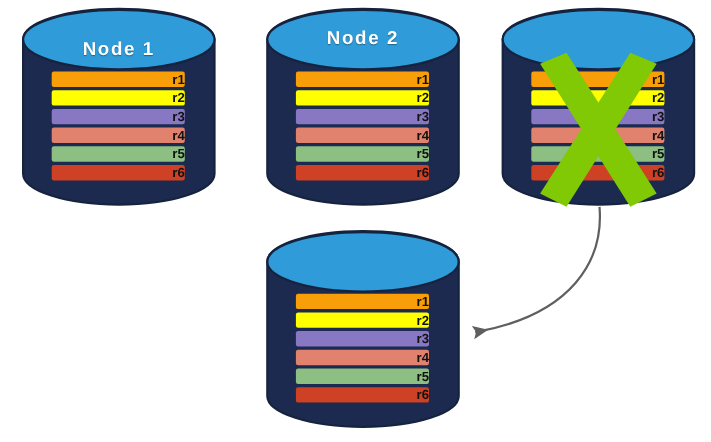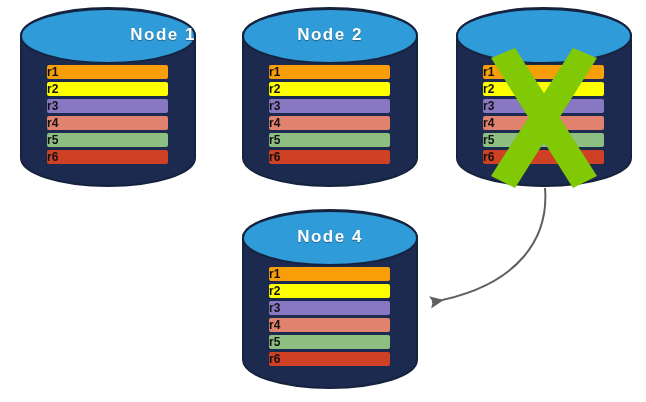--- a/index.html
+++ b/index.html
@@ -40,21 +40,21 @@
     pointer-events: none;
   }
   .rows {
     position: absolute;
     display: flex;
     flex-direction: column;
   }
   .row {
     position: relative;
     border-radius: 2px;
-    text-align: left;
+    text-align: right;
     font-weight: bold;
     font-size: 12px;
     color: #111111;
     line-height: 14px;
     height: 14px;
     box-sizing: border-box;
   }
   .cross-svg {
     position: absolute;
     overflow: visible;
@@ -70,21 +70,21 @@
 </style>
 </head>
 <body>
 
 <div id="canvas">
     <div class="node" style="left: 20px; top: 8px; width: 176px; height: 178px;">
       <svg class="node-svg" width="176" height="178">
         <path d="M 1 28 L 1 150 A 87 28 0 0 0 175 150 L 175 28 A 87 28 0 0 0 1 28 Z" fill="#1b2a4e" stroke="#16233f" stroke-width="2"></path>
         <ellipse cx="88" cy="28" rx="87" ry="27" fill="#2f9bd8" stroke="#16233f" stroke-width="2"></ellipse>
       </svg>
-      <div class="node-title" style="top: 17px; text-align: right;">Node 1</div>
+      <div class="node-title" style="top: 27px;">Node 1</div>
       <div class="rows" style="left: 27px; width: 121px; top: 57px;">
         <div class="row" style="background: rgb(247, 158, 8); margin-bottom: 3px;">r1</div>
         <div class="row" style="background: rgb(255, 255, 0); margin-bottom: 3px;">r2</div>
         <div class="row" style="background: rgb(136, 120, 195); margin-bottom: 3px;">r3</div>
         <div class="row" style="background: rgb(224, 130, 110); margin-bottom: 3px;">r4</div>
         <div class="row" style="background: rgb(141, 191, 130); margin-bottom: 3px;">r5</div>
         <div class="row" style="background: rgb(206, 65, 37); margin-bottom: 0px;">r6</div>
       </div>
     </div>
     <div class="node" style="left: 242px; top: 8px; width: 176px; height: 178px;">
@@ -120,21 +120,20 @@
           <polygon points="2,10 26,0 108,128 84,140"></polygon>
           <polygon points="84,0 108,10 26,140 2,128"></polygon>
         </g>
       </svg>
     </div>
     <div class="node" style="left: 242px; top: 210px; width: 176px; height: 178px;">
       <svg class="node-svg" width="176" height="178">
         <path d="M 1 28 L 1 150 A 87 28 0 0 0 175 150 L 175 28 A 87 28 0 0 0 1 28 Z" fill="#1b2a4e" stroke="#16233f" stroke-width="2"></path>
         <ellipse cx="88" cy="28" rx="87" ry="27" fill="#2f9bd8" stroke="#16233f" stroke-width="2"></ellipse>
       </svg>
-      <div class="node-title" style="top: 17px;">Node 4</div>
       <div class="rows" style="left: 27px; width: 121px; top: 57px;">
         <div class="row" style="background: rgb(247, 158, 8); margin-bottom: 3px;">r1</div>
         <div class="row" style="background: rgb(255, 255, 0); margin-bottom: 3px;">r2</div>
         <div class="row" style="background: rgb(136, 120, 195); margin-bottom: 3px;">r3</div>
         <div class="row" style="background: rgb(224, 130, 110); margin-bottom: 3px;">r4</div>
         <div class="row" style="background: rgb(141, 191, 130); margin-bottom: 3px;">r5</div>
         <div class="row" style="background: rgb(206, 65, 37); margin-bottom: 0px;">r6</div>
       </div>
     </div>
     <svg class="arrow-svg" width="646" height="402">

